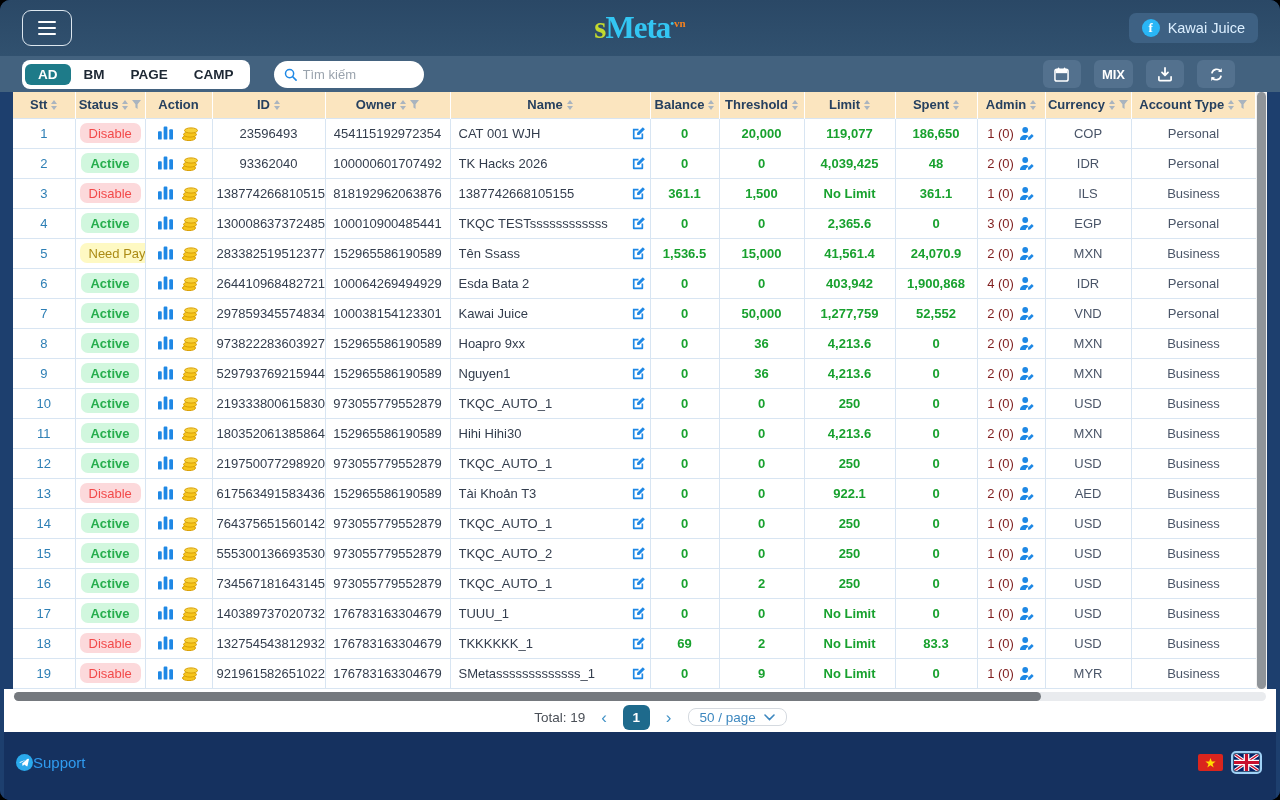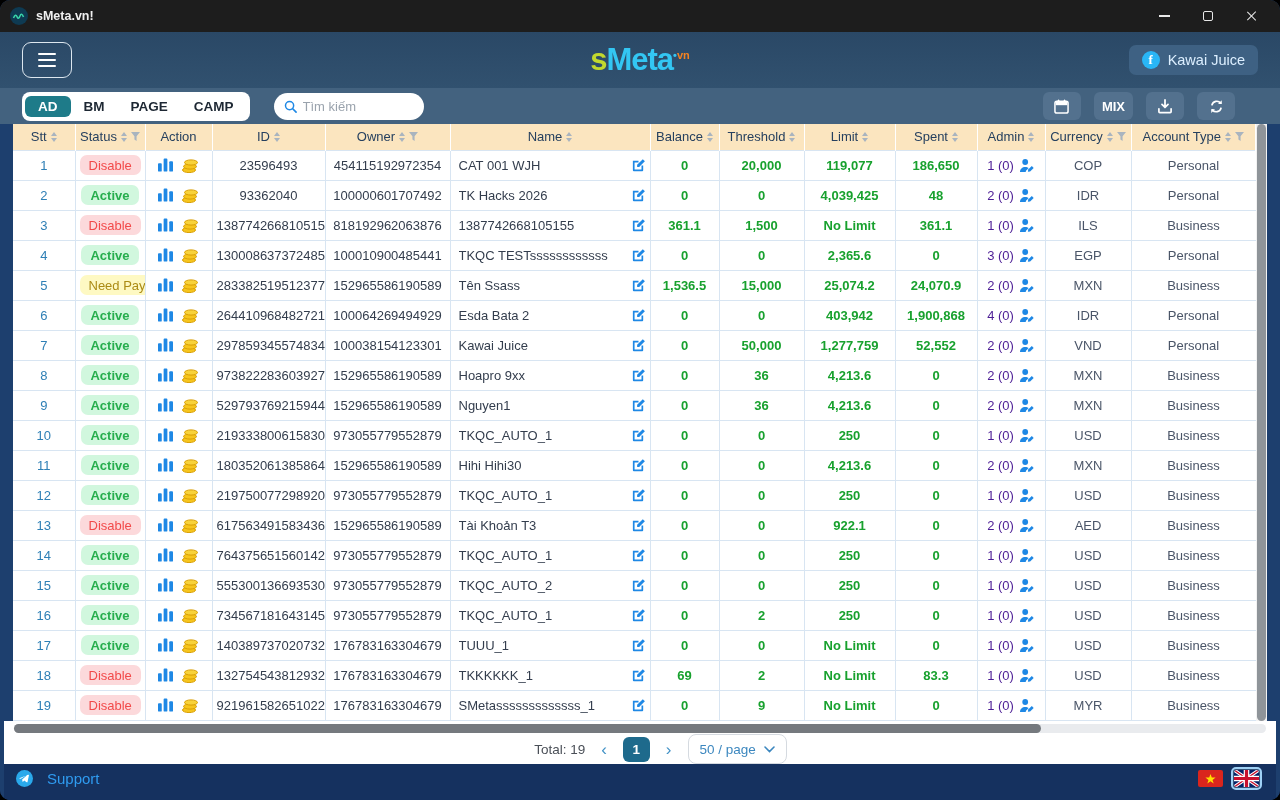--- a/index.html
+++ b/index.html
@@ -15,21 +15,21 @@
   .ic-min { width:11px; height:1.5px; background:#e8e8e8; }
   .ic-max { width:10px; height:10px; border:1.2px solid #e8e8e8; border-radius:2px; }
   .ic-close { position:relative; width:12px; height:12px; }
   .ic-close::before,.ic-close::after { content:""; position:absolute; left:5px; top:0; width:1.4px; height:12px; background:#e8e8e8; }
   .ic-close::before { transform:rotate(45deg); } .ic-close::after { transform:rotate(-45deg); }
 
   
   .header { height:56px; background:linear-gradient(180deg,#2a4866,#31516f); display:flex; align-items:center; padding:0 22px; position:relative; flex:0 0 auto; }
   .hamburger { width:50px; height:36px; border:1.5px solid #dde7ef; border-radius:9px; background:transparent; display:flex; flex-direction:column; align-items:center; justify-content:center; gap:3.5px; cursor:pointer; }
   .hamburger i { display:block; width:18px; height:2.4px; background:#fff; border-radius:2px; }
-  .logo { position:absolute; left:50%; transform:translateX(-50%); font-size:31px; font-weight:bold; letter-spacing:-1px; user-select:none; }
+  .logo { position:absolute; left:50%; transform:translateX(-50%); font-size:31px; font-weight:bold; letter-spacing:-1px; user-select:none;font-family:Liberation Serif, serif; }
   .logo .l-s { color:#c3d92e; } .logo .l-meta { color:#33c6f3; }
   .logo .l-sup { font-size:11px; letter-spacing:0; vertical-align:super; }
   .logo .l-dot { color:#33c6f3; } .logo .l-vn { color:#f58220; font-weight:bold; }
   .profile-btn { margin-left:auto; background:#3e6183; border:none; border-radius:7px; height:30px; padding:0 13px; display:flex; align-items:center; gap:8px; cursor:pointer; }
   .fb-icon { width:18px; height:18px; border-radius:50%; background:#29b6f6; color:#fff; font-weight:bold; font-size:13px; display:flex; align-items:center; justify-content:center; }
   .fb-icon::before { content:"f"; font-family:"Liberation Serif",serif; }
   .profile-label { color:#dcefff; font-size:14.5px; }
 
   
   .toolbar { height:36px; background:#43627f; display:flex; align-items:center; padding:0 45px 0 22px; gap:24px; flex:0 0 auto; }
@@ -40,88 +40,66 @@
   .searchbox input { border:none; outline:none; width:100%; font-size:13px; color:#0c4a6e; background:transparent; }
   .searchbox input::placeholder { color:#9aa3ad; }
   .toolbar-actions { margin-left:auto; display:flex; gap:13px; }
   .tool-btn { min-width:38px; height:28px; border:none; border-radius:6px; background:#53718e; color:#fff; display:flex; align-items:center; justify-content:center; cursor:pointer; font-weight:bold; font-size:13px; padding:0 8px; }
 
   
   .content { flex:1; display:flex; flex-direction:column; background:#1d3f6e; padding:0 4px; min-height:0; }
   .table-zone { padding:0 9px; flex:0 0 auto; }
   .table-card { background:#fff; display:flex; }
   table { width:100%; table-layout:fixed; border-collapse:collapse; }
-  thead th { background:#fbe5bf; color:#26405f; font-size:13px; font-weight:normal; height:26px; border-right:1px solid #fff; white-space:nowrap; overflow:hidden; }
+  thead th { background:#fbe5bf; color:#26405f; font-size:13px; font-weight:bold; height:26px; border-right:1px solid #fff; white-space:nowrap; overflow:hidden; }
   thead th .th-inner { display:flex; align-items:center; justify-content:center; gap:4px; }
   tbody td { height:30px; border:1px solid #d8e5f2; font-size:13px; text-align:center; color:#333d4d; white-space:nowrap; overflow:hidden; padding:0 4px; }
   tbody tr td:first-child { border-left:none; } tbody tr td:last-child { border-right:none; }
   .c-stt { color:#2e7fb5; }
   .c-money { color:#18a12e; font-weight:bold; }
   .badge { display:inline-block; padding:2.5px 9px; border-radius:7px; font-size:13px; }
   .st-active { background:#d1f7de; color:#27ae4e;font-weight:bold; }
   .st-disable { background:#fcd9db; color:#f24a4a; }
   .st-needpay { background:#fef9c3; color:#ab8b15; }
   .cell-action-inner { display:flex; align-items:center; justify-content:center; gap:8px; }
   .cell-name-inner { display:flex; align-items:flex-start; justify-content:space-between; gap:6px; padding-left:4px; }
   .cell-name-inner .nm { overflow:hidden; text-overflow:ellipsis; }
-  .cell-admin-inner { display:flex; align-items:center; justify-content:center; gap:6px; color:#4c1d95; }
+  .cell-admin-inner { display:flex; align-items:center; justify-content:center; gap:6px; color:#7f1d1d; }
   .c-cur,.c-type { color:#4a5568; }
   .icon-btn { display:inline-flex; cursor:pointer; line-height:0; }
   .sorticon { display:inline-flex; flex-direction:column; gap:1.5px; }
   .sorticon i { width:0; height:0; border-left:3.5px solid transparent; border-right:3.5px solid transparent; }
   .sorticon .tri-up { border-bottom:4px solid #a9b4bf; }
   .sorticon .tri-dn { border-top:4px solid #a9b4bf; }
   .vscroll { flex:0 0 11px; background:#f2f2f2; position:relative; }
   .vscroll .vthumb { position:absolute; top:0; bottom:0; left:1px; right:1px; background:#8f9499; border-radius:5px; cursor:pointer; }
 
   
   .white-strip { background:#fff; flex:0 0 auto; }
   .hscroll { margin:3px 10px 2px 10px; height:9px; background:#e9ebee; border-radius:5px; position:relative; }
   .hscroll .hthumb { position:absolute; top:0; bottom:0; left:0; width:82%; background:#75797e; border-radius:5px; cursor:pointer; }
   .pagination { height:29px; display:flex; align-items:center; justify-content:center; gap:14px; }
   .pg-total { color:#4a4f57; font-size:13.5px;margin-left:41px; }
   .pg-arrow { color:#4292c6; font-size:17px; background:none; border:none; cursor:pointer; line-height:1; padding:0 2px; }
   .pg-page { width:27px; height:25px; background:#1e6a8c; color:#fff; border:none; border-radius:6px; font-size:13.5px; font-weight:bold; cursor:pointer; }
-  .pg-size { height:30px; border:1px solid #d5dae0; border-radius:8px; background:#fff; color:#3c87bf; font-size:13.5px; display:flex; align-items:center; gap:8px; padding:0 11px; cursor:pointer; }
+  .pg-size { height:18px; border:1px solid #d5dae0; border-radius:8px; background:#fff; color:#3c87bf; font-size:13.5px; display:flex; align-items:center; gap:8px; padding:0 11px; cursor:pointer; }
 
   
   .bottombar { flex:1; background:#15315f; display:flex; align-items:center; justify-content:space-between; padding:0 14px 6px 12px; }
-  .support { display:flex; align-items:center; gap:14px; cursor:pointer; }
+  .support { display:flex; align-items:center; gap:0; cursor:pointer; }
   .support-label { color:#2f9bf0; font-size:15px; }
   .flags { display:flex; align-items:center; gap:8px; }
   .flag { line-height:0; cursor:pointer; border-radius:3px; }
   .flag-uk-wrap { border:2px solid #9fd1f5; border-radius:5px; padding:1px; background:#35557a; }
 </style>
 </head>
 <body>
 
 <div class="window">
 
-  <div class="titlebar">
-    <div class="titlebar-left">
-      <span style="line-height:0;">
-        <svg width="18" height="18" viewBox="0 0 18 18">
-            <circle cx="9" cy="9" r="9" fill="#0e3a52"></circle>
-            <path d="M3.5 11c1.4-3.4 2.6-3.4 3.6-1.2.9 2 1.8 2 2.8-.6 1-2.7 2.2-2.7 3.6.8" stroke="#38d3a8" stroke-width="1.6" fill="none"></path>
-          </svg>
-      </span>
-      <span class="win-title">sMeta.vn!</span>
-    </div>
-    <div class="win-controls">
-      <div class="win-btn">
-          <span class="ic-min"></span>
-        </div>
-      <div class="win-btn">
-          <span class="ic-max"></span>
-        </div>
-      <div class="win-btn">
-          <span class="ic-close"></span>
-        </div>
-    </div>
-  </div>
 
   <div class="header">
     <button class="hamburger">
       <i></i>
         <i></i>
         <i></i>
     </button>
     <div class="logo">
       <span class="l-s">s</span><span class="l-meta">Meta</span><span class="l-sup"><span class="l-dot">•</span><span class="l-vn">vn</span></span>
     </div>
@@ -566,21 +544,21 @@
                     <span class="icon-btn">
                       <svg width="15" height="15" viewBox="0 0 16 16">
                         <path d="M2 3h6v1.8H3.8v7.4h7.4V8H13v5a1 1 0 0 1-1 1H3a1 1 0 0 1-1-1z" fill="#1e88e5"></path>
                         <path d="M6.5 7.3L12.6 1.2l2.2 2.2-6.1 6.1H6.5z" fill="#1e88e5"></path>
                       </svg>
                     </span>
                   </span>
                 </td>
                 <td class="c-money">1,536.5</td>
                 <td class="c-money">15,000</td>
-                <td class="c-money">25,074.2</td>
+                <td class="c-money">41,561.4</td>
                 <td class="c-money">24,070.9</td>
                 <td>
                   <span class="cell-admin-inner">
                     <span>2 (0)</span>
                     <span class="icon-btn">
                       <svg width="15" height="13" viewBox="0 0 15 13">
                         <circle cx="5.2" cy="3" r="2.9" fill="#1e88e5"></circle>
                         <path d="M0 13c0-3.1 2.3-5.1 5.2-5.1 1.4 0 2.6.45 3.5 1.2L6 11.8l-.3 1.2z" fill="#1e88e5"></path>
                         <path d="M8.2 10.6l3.6-3.6 1.9 1.9-3.6 3.6-2.2.3z" fill="#1e88e5"></path>
                       </svg>

